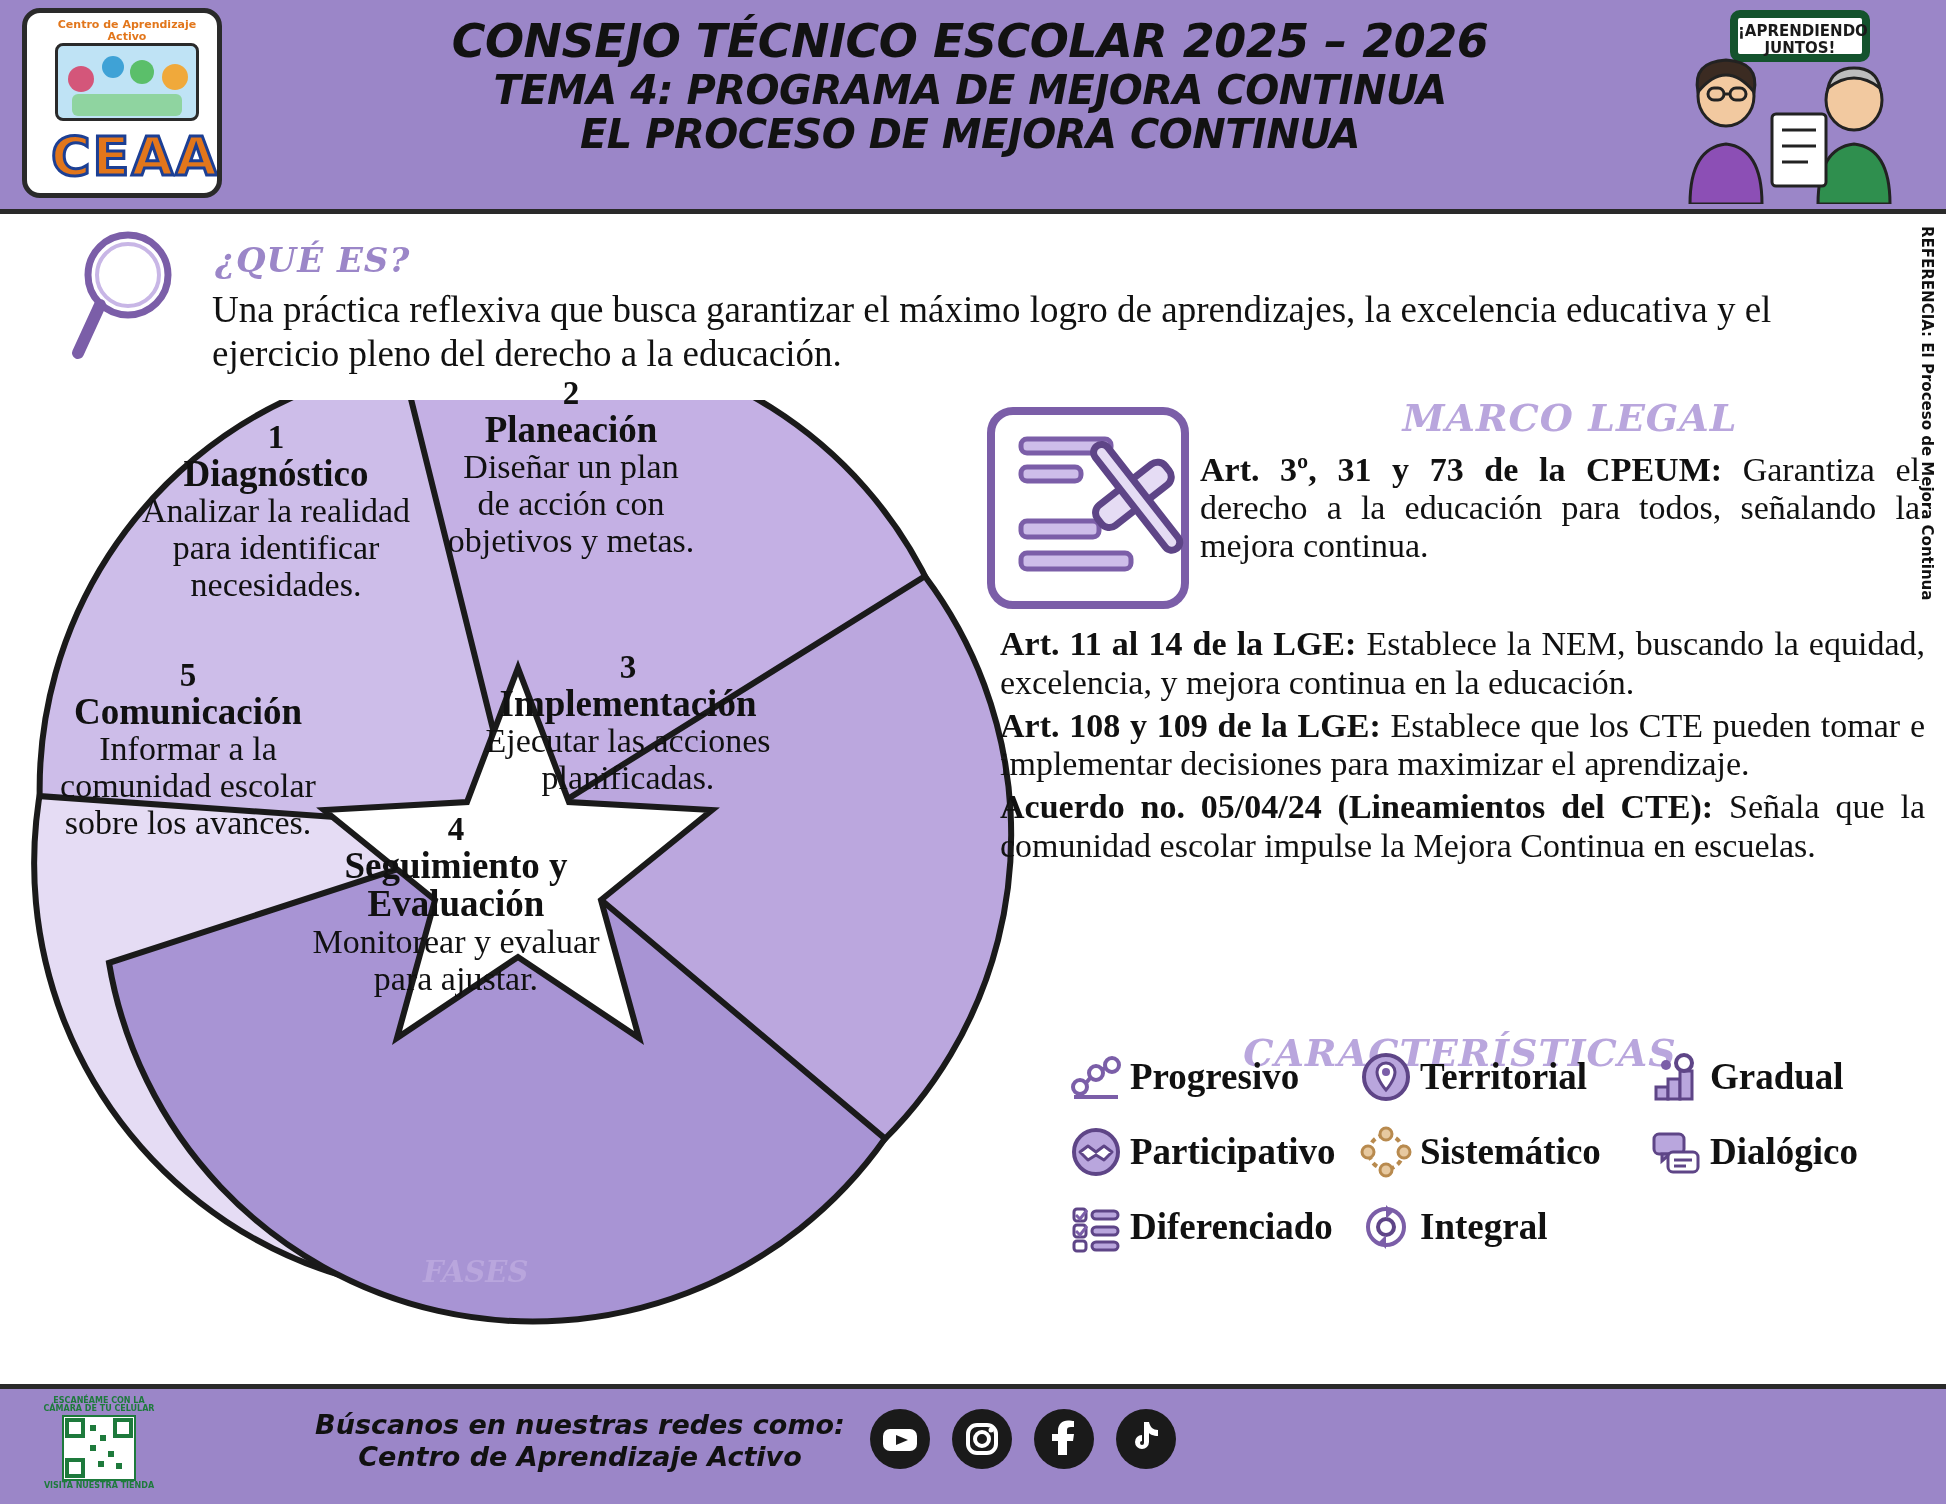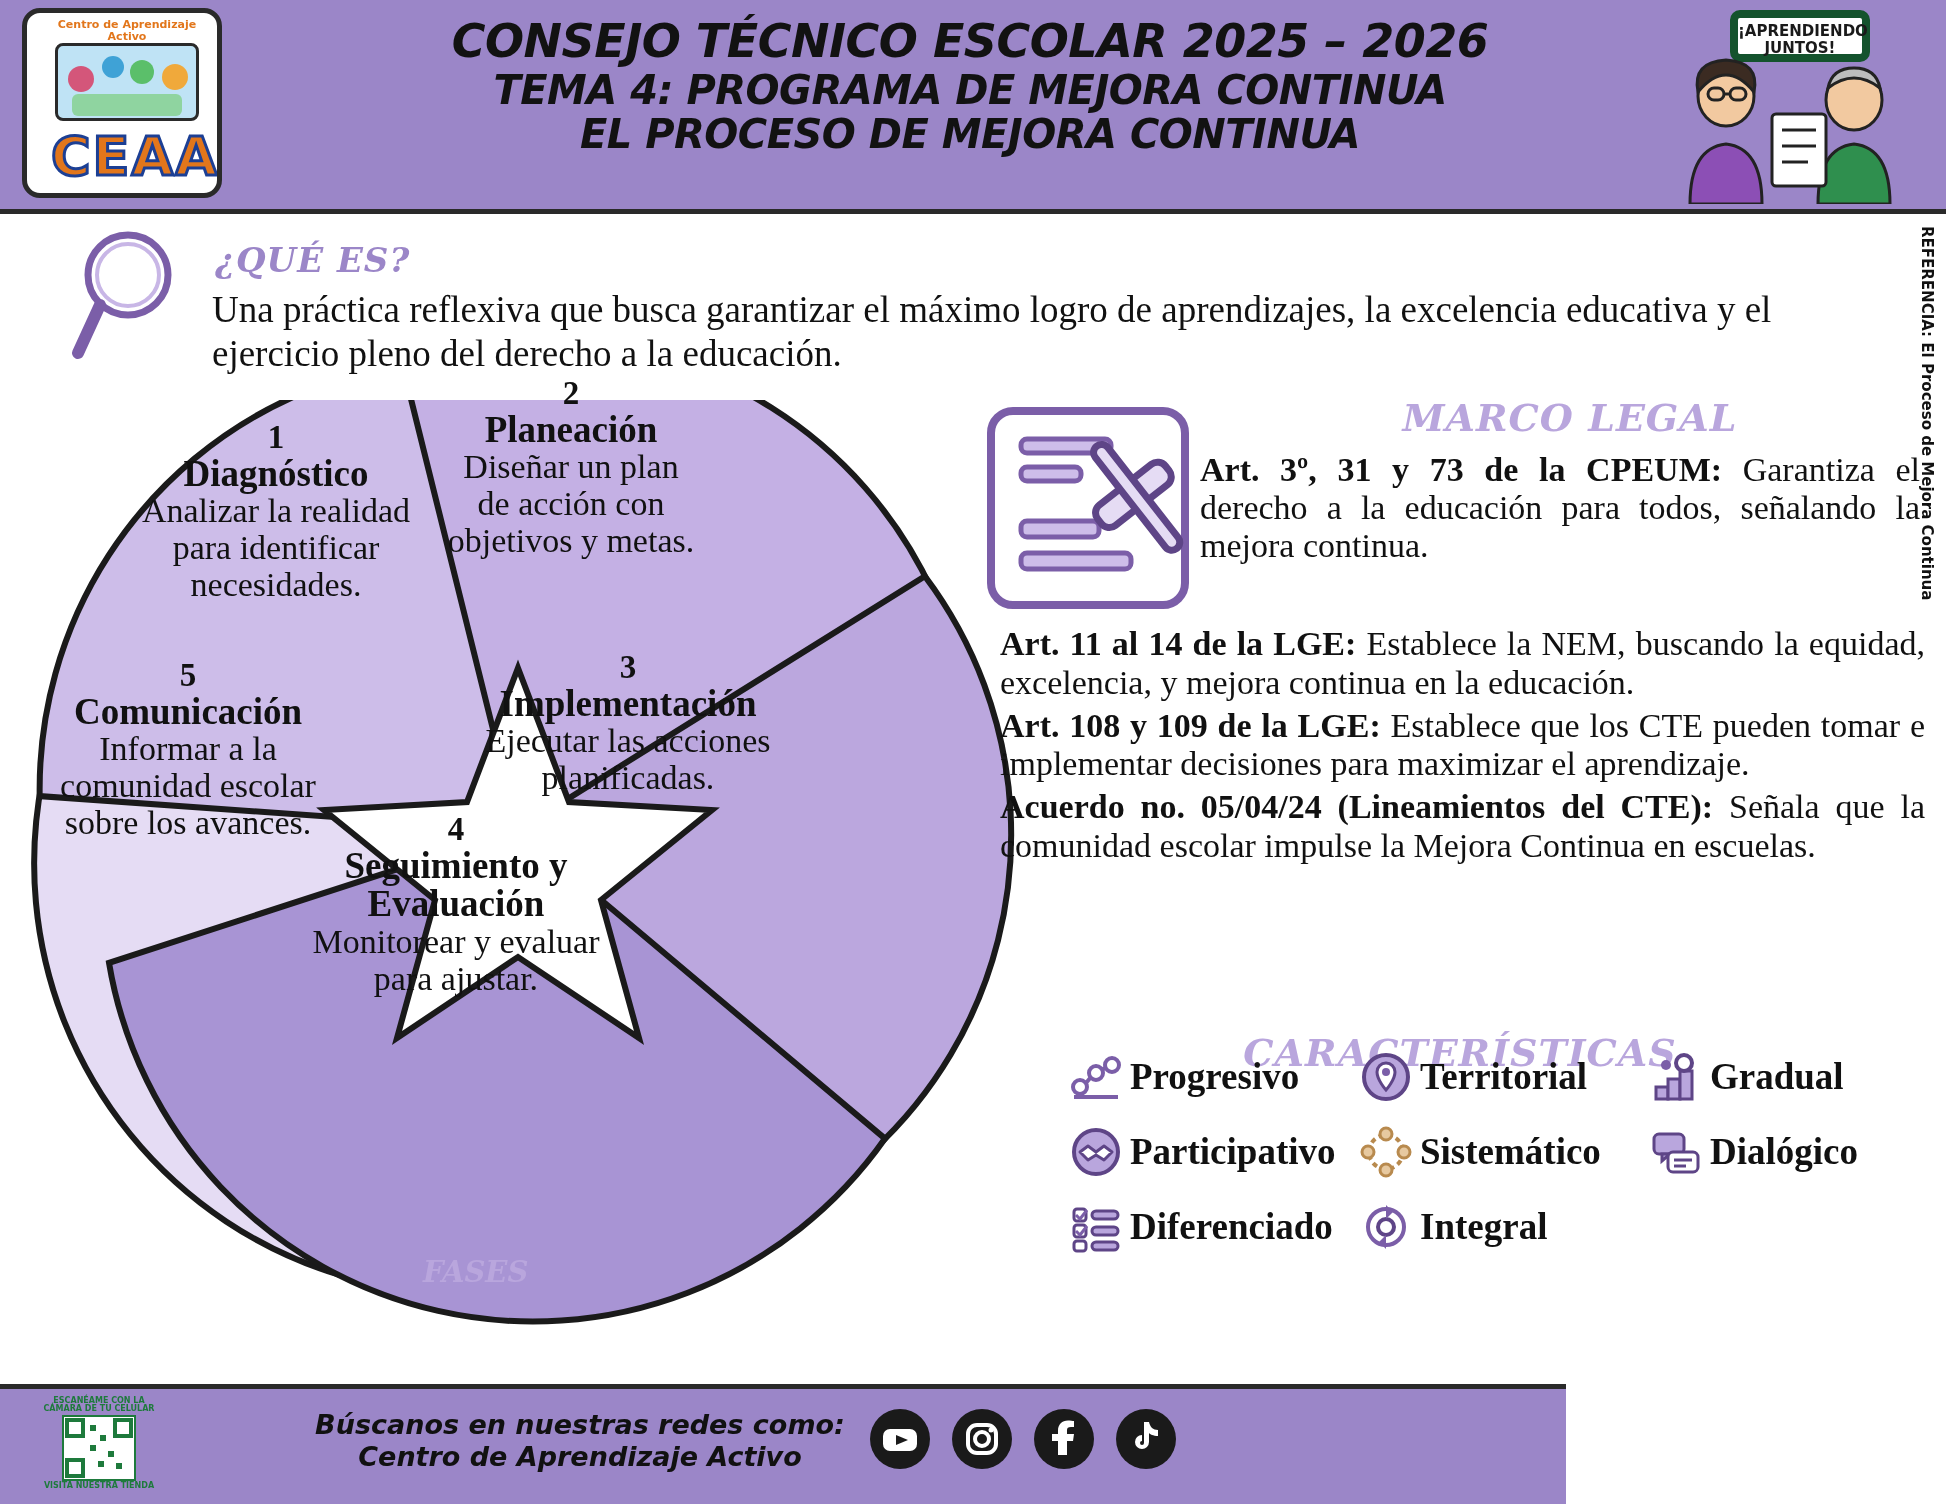--- a/index.html
+++ b/index.html
@@ -152,21 +152,21 @@
     column-gap:6px; row-gap:0px;gap:10px;
   }
   .car-item { display:flex; align-items:center; gap:8px; }
   .car-item .lab {
     font-family:"Liberation Serif", serif; font-weight:bold; font-size:37px; color:#111;
   }
   .car-ico { width:52px; height:52px; flex:0 0 52px; position:relative; }
 
   
   .footer {
-    position:absolute; left:0; bottom:0; width:1566px; height:120px;
+    position:absolute; left:0; bottom:0; width:1946px; height:120px;
     background:#9b86c8; border-top:5px solid #2a2a2a;
   }
   .qr {
     position:absolute; left:40px; top:8px; width:118px; height:104px;
     text-align:center;
   }
   .qr-top, .qr-bottom {
     font-family:"DejaVu Sans", sans-serif; font-size:8px; font-weight:bold; color:#1e7a3c;
     line-height:1.05;
   }

